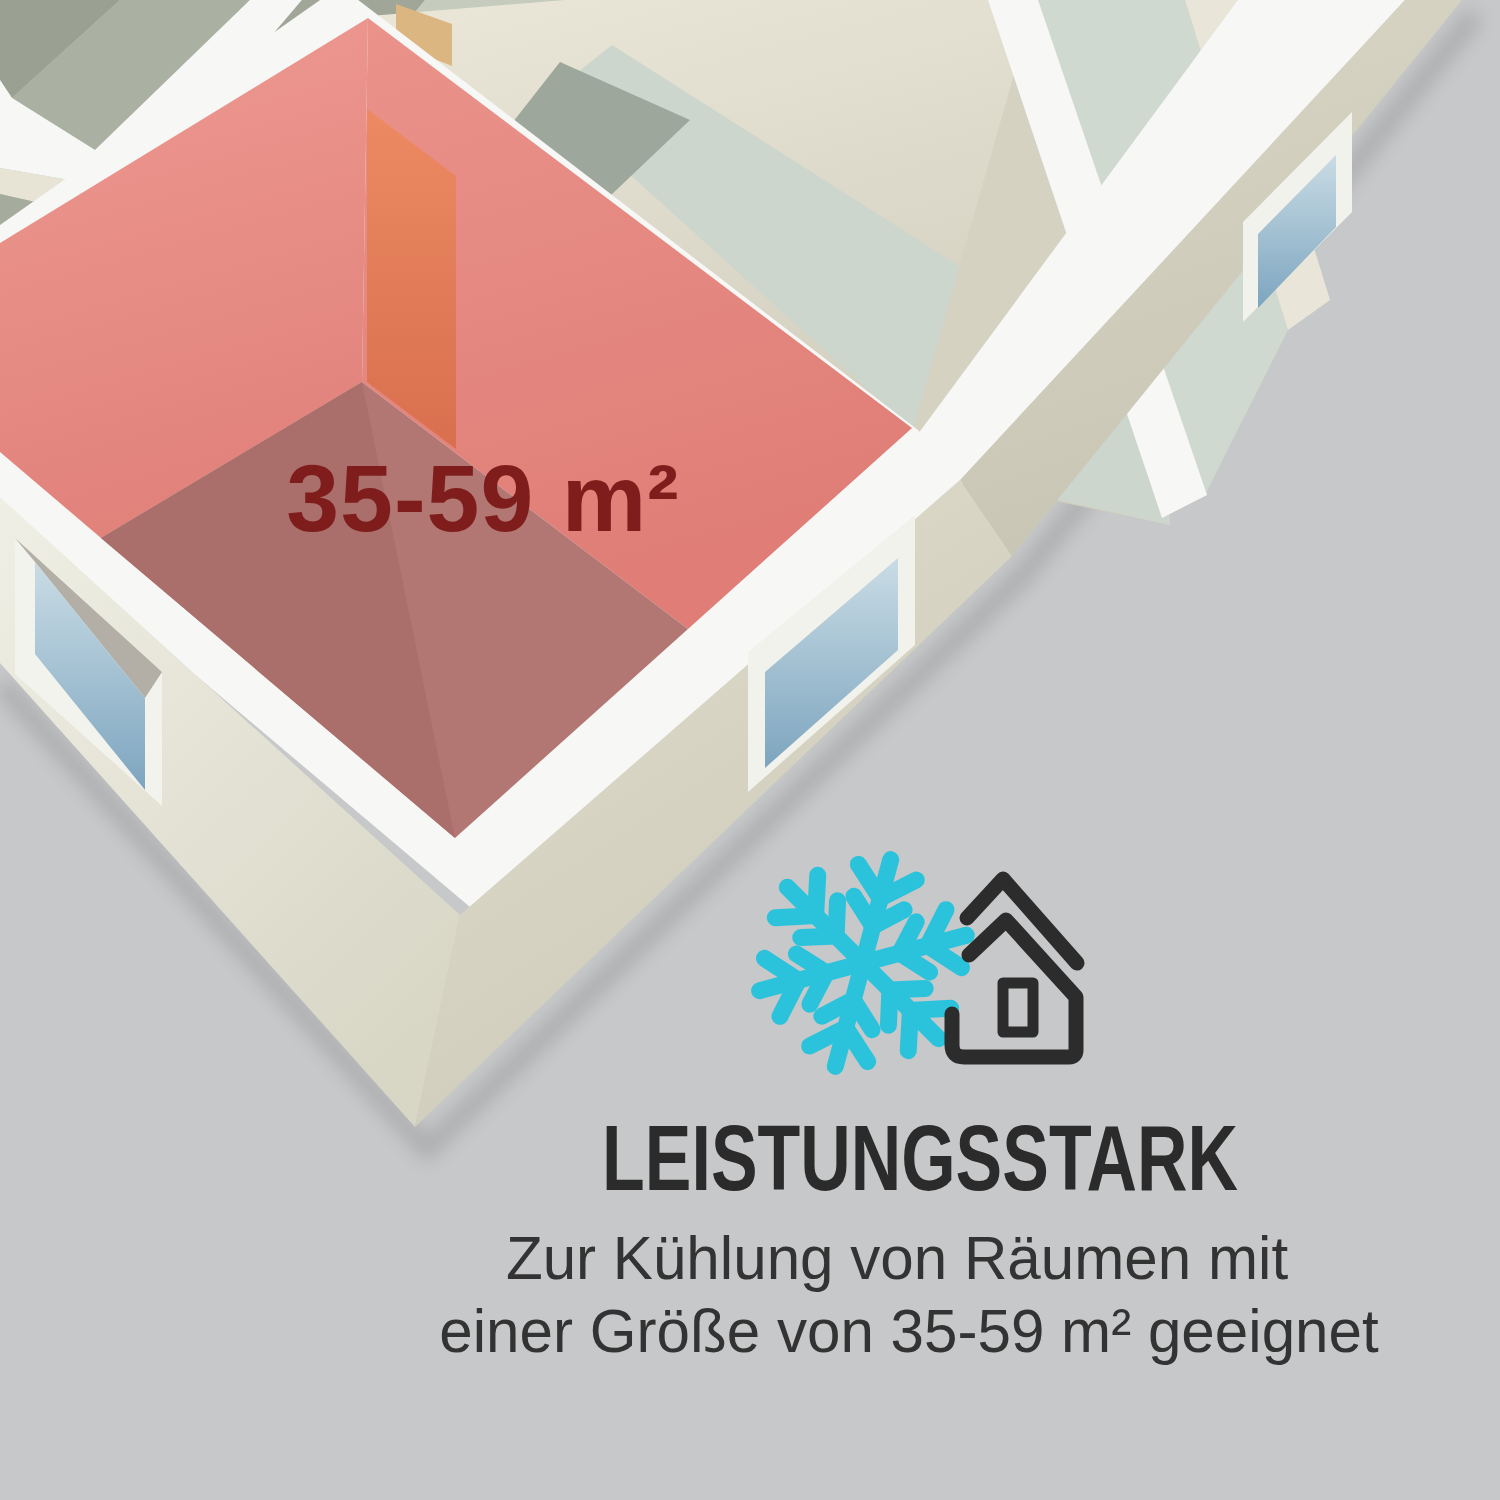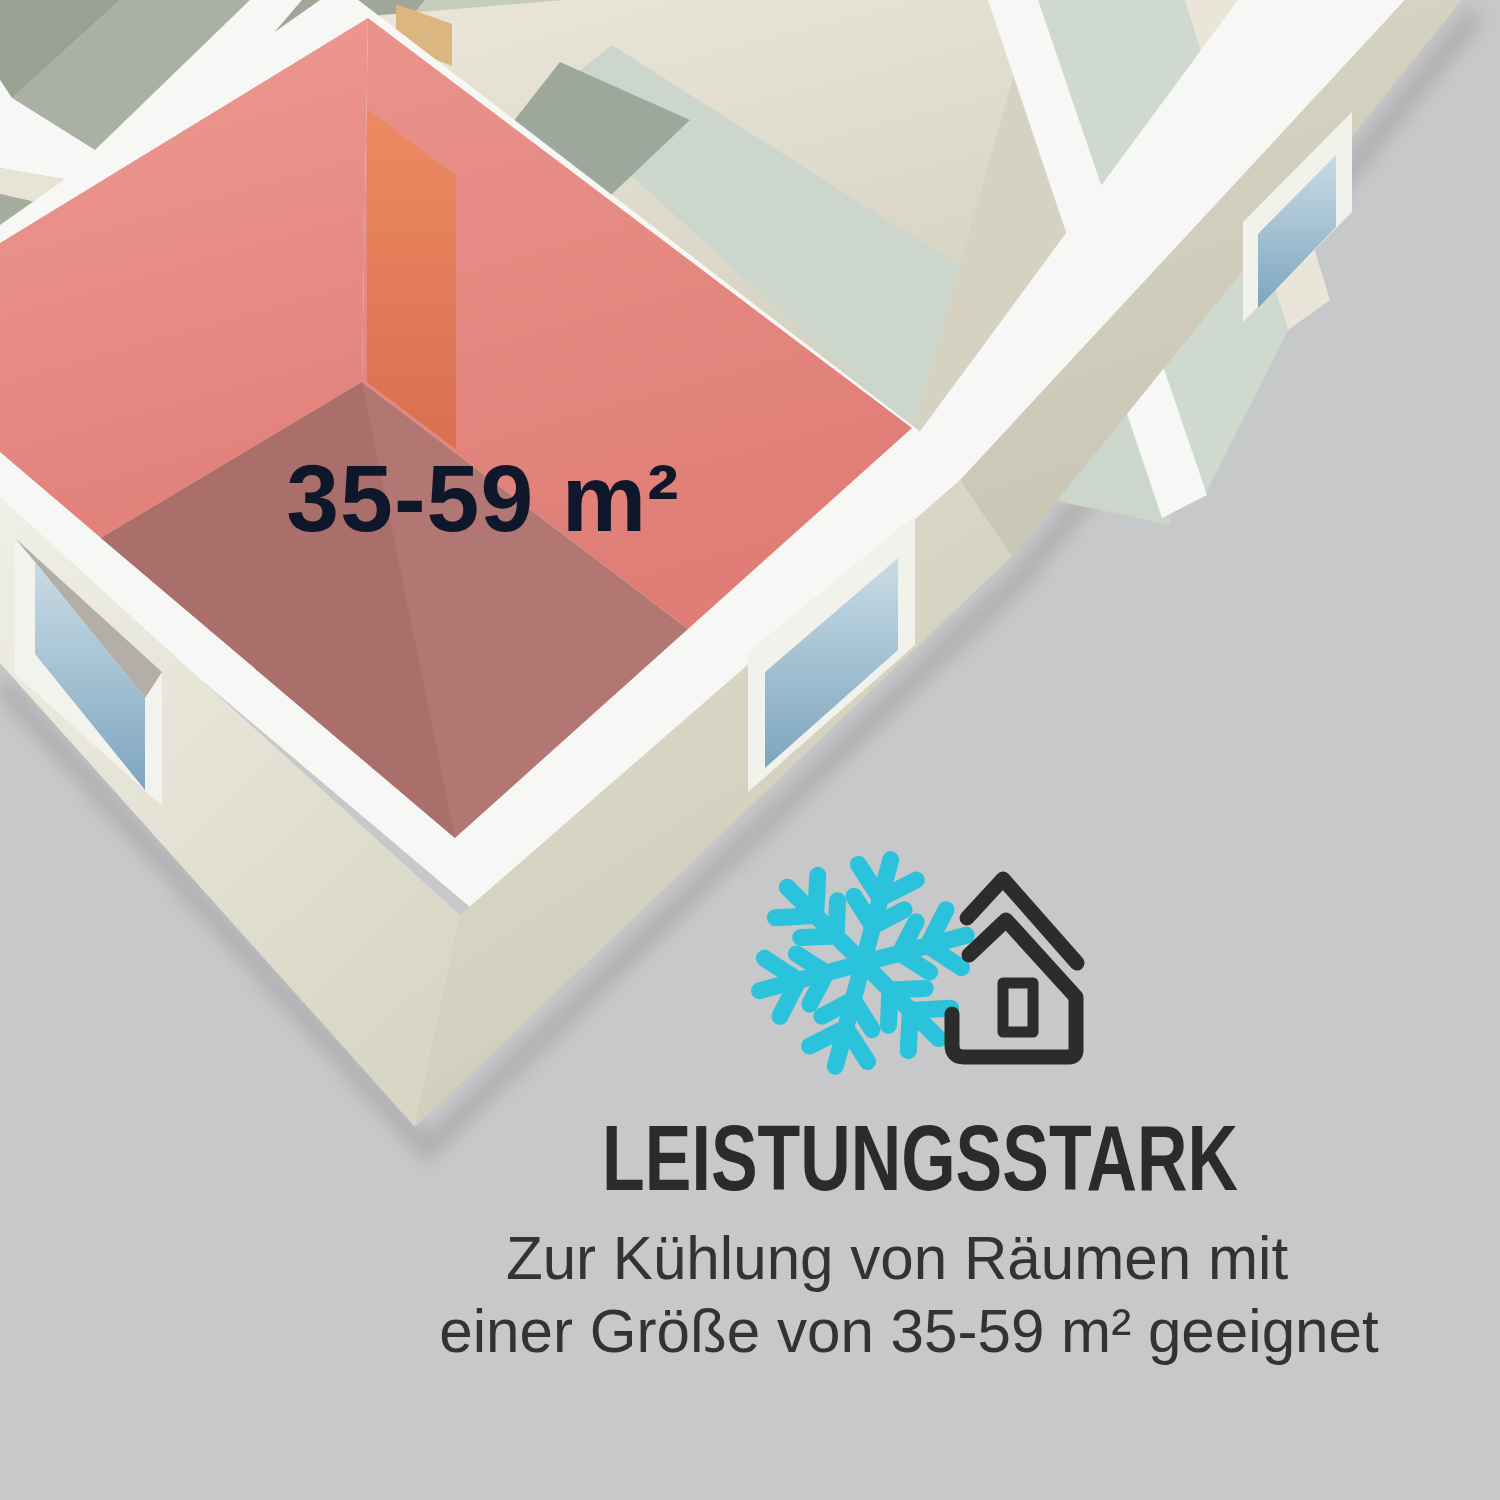--- a/index.html
+++ b/index.html
@@ -5,21 +5,21 @@
   html,body{margin:0;padding:0;background:#9b9b9b;}
   .stage{
     position:relative;width:1500px;height:1500px;overflow:hidden;
     background:#c7c8c9;
     font-family:"Liberation Sans", sans-serif;
   }
   .stage svg{position:absolute;left:0;top:0;width:100%;height:100%;display:block;}
   .txt{position:absolute;white-space:nowrap;}
   .room-label{
     left:483px;top:498px;transform:translate(-50%,-50%);
-    font-size:95px;font-weight:700;letter-spacing:1px;color:#0f172a;
+    font-size:95px;font-weight:700;letter-spacing:1px;color:#7f1d1d;
   }
   .headline{
     left:920px;top:1158px;transform:translate(-50%,-50%) scaleX(0.76);
     font-size:92px;font-weight:700;color:#2b2b2b;letter-spacing:0;
   }
   .sub1{left:897px;top:1257px;transform:translate(-50%,-50%) scaleX(0.97);
     font-size:62px;font-weight:400;color:#333333;}
   .sub2{left:909px;top:1330px;transform:translate(-50%,-50%) scaleX(0.97);
     font-size:62px;font-weight:400;color:#333333;}
 </style>

